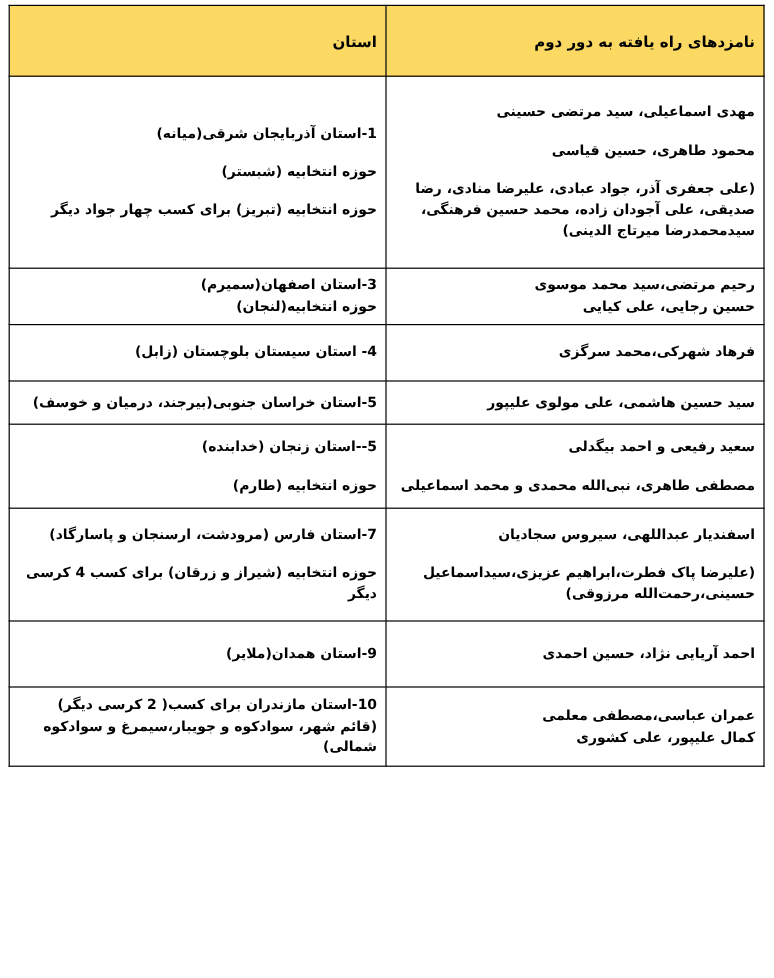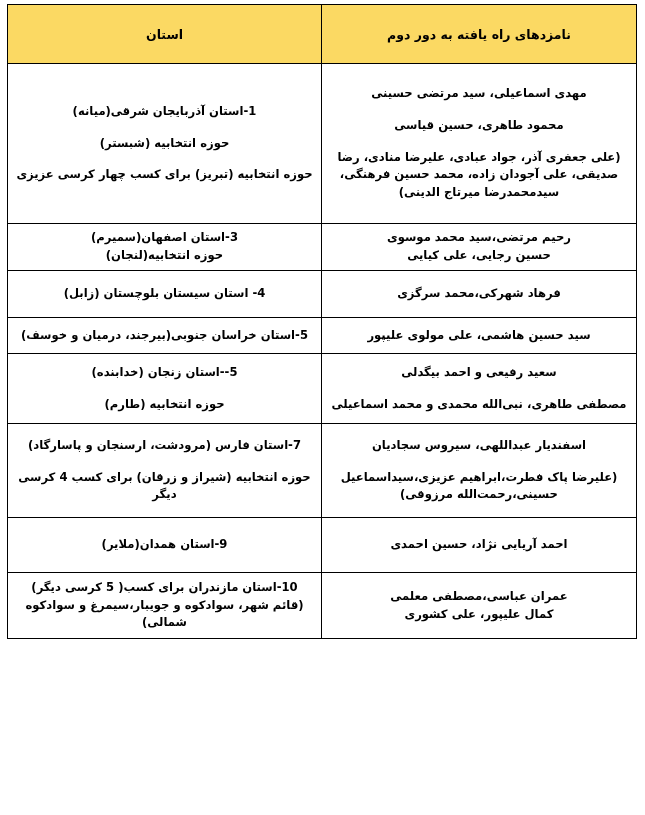--- a/index.html
+++ b/index.html
@@ -34,43 +34,43 @@
   table.result-table th,
   table.result-table td {
     border: 1px solid #000000;
     vertical-align: middle;
     padding: 4px 7px;
     box-sizing: border-box;
   }
 
   thead th {
     background: #fbd963;
-    text-align: center;
+    text-align: right;
     font-weight: bold;
     font-size: 12.5px;
     height: 59px;
     color: #000000;
     letter-spacing: -0.2px;
   }
 
   tbody td {
     font-size: 11.6px;
     line-height: 1.55;
     color: #000000;
     font-weight: bold;
     letter-spacing: -0.2px;
   }
 
   td.province {
-    text-align: center;
+    text-align: right;
     padding-right: 8px;
     padding-left: 16px;
   }
   td.candidates {
-    text-align: center;
+    text-align: right;
     padding-right: 10px;
     padding-left: 14px;
     margin-top: 47px;
   }
 
   .line { display: block; }
   .line + .line { margin-top: 0; }
   .spaced .line + .line { margin-top: 14px; }
 
   
@@ -104,21 +104,21 @@
 
     <tr data-row="0">
           <td class="candidates spaced">
             <span class="line">مهدی اسماعیلی، سید مرتضی حسینی</span>
             <span class="line">محمود طاهری، حسین قیاسی</span>
             <span class="line">(علی جعفری آذر، جواد عبادی، علیرضا منادی، رضا صدیقی، علی آجودان زاده،  محمد حسین فرهنگی، سیدمحمدرضا میرتاج الدینی)</span>
           </td>
           <td class="province spaced">
             <span class="line">1-استان آذربایجان شرقی(میانه)</span>
             <span class="line">حوزه انتخابیه (شبستر)</span>
-            <span class="line">حوزه انتخابیه (تبریز) برای کسب چهار کرسی عزیزی</span>
+            <span class="line">حوزه انتخابیه (تبریز) برای کسب چهار جواد دیگر</span>
           </td>
         </tr>
         <tr data-row="2">
           <td class="candidates">
             <span class="line">رحیم مرتضی،سید محمد موسوی</span>
             <span class="line">حسین رجایی، علی کیایی</span>
           </td>
           <td class="province">
             <span class="line">3-استان اصفهان(سمیرم)</span>
             <span class="line">حوزه انتخابیه(لنجان)</span>
@@ -167,19 +167,19 @@
           <td class="province">
             <span class="line">9-استان همدان(ملایر)</span>
           </td>
         </tr>
         <tr data-row="9">
           <td class="candidates">
             <span class="line">عمران عباسی،مصطفی معلمی</span>
             <span class="line">کمال علیپور، علی کشوری</span>
           </td>
           <td class="province">
-            <span class="line">10-استان مازندران برای کسب( 5 کرسی دیگر)</span>
+            <span class="line">10-استان مازندران برای کسب( 2 کرسی دیگر)</span>
             <span class="line">(قائم شهر، سوادکوه و جویبار،سیمرغ و سوادکوه شمالی)</span>
           </td>
         </tr>
       </tbody>
   </table>
 </div>
 
 </body></html>

